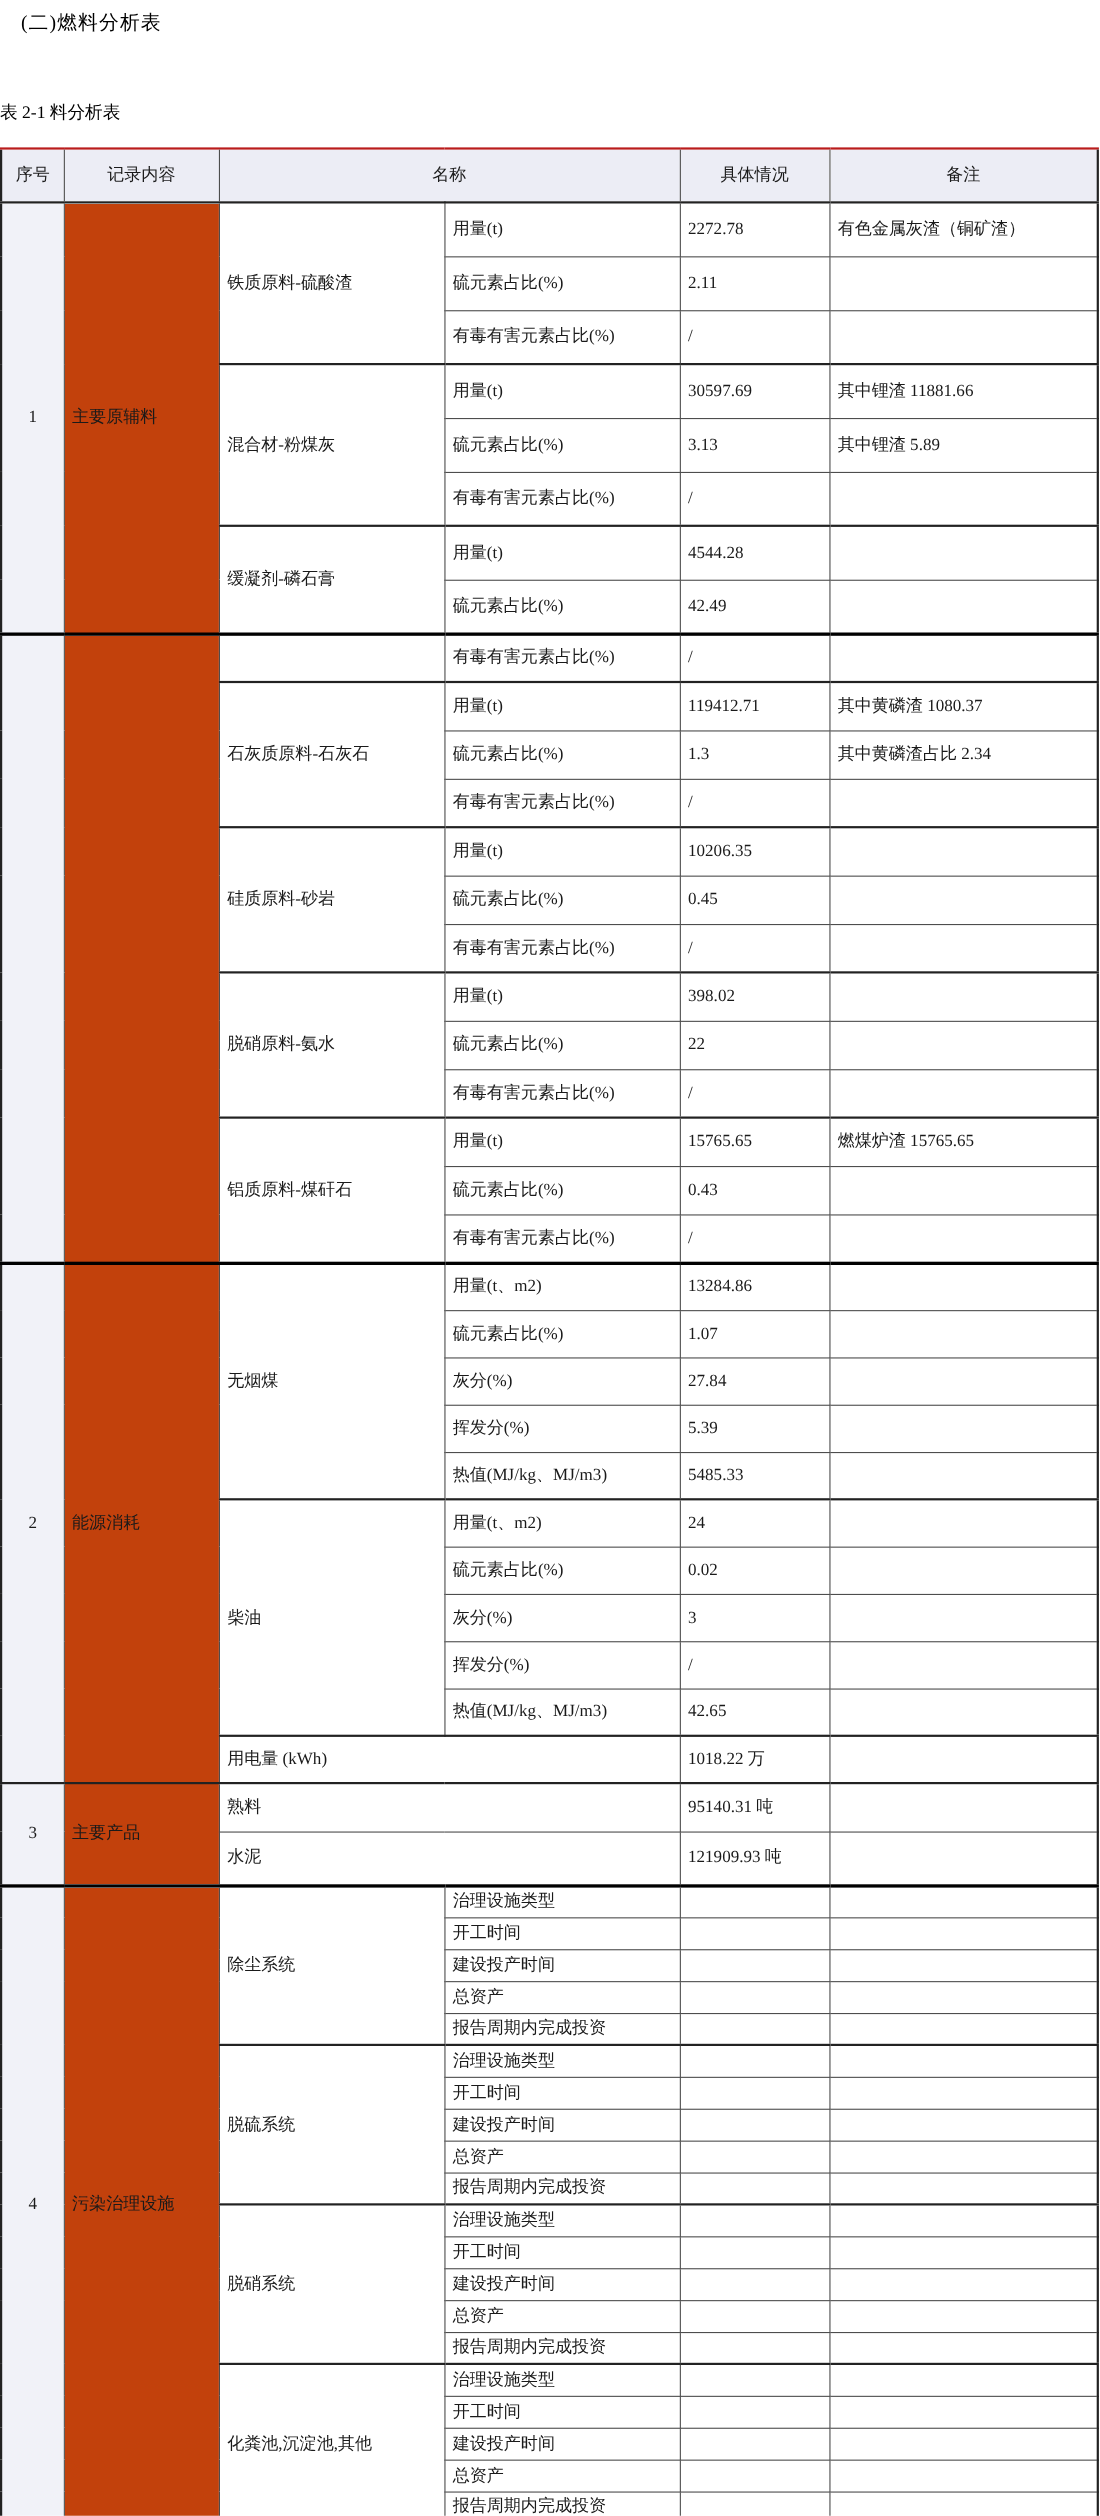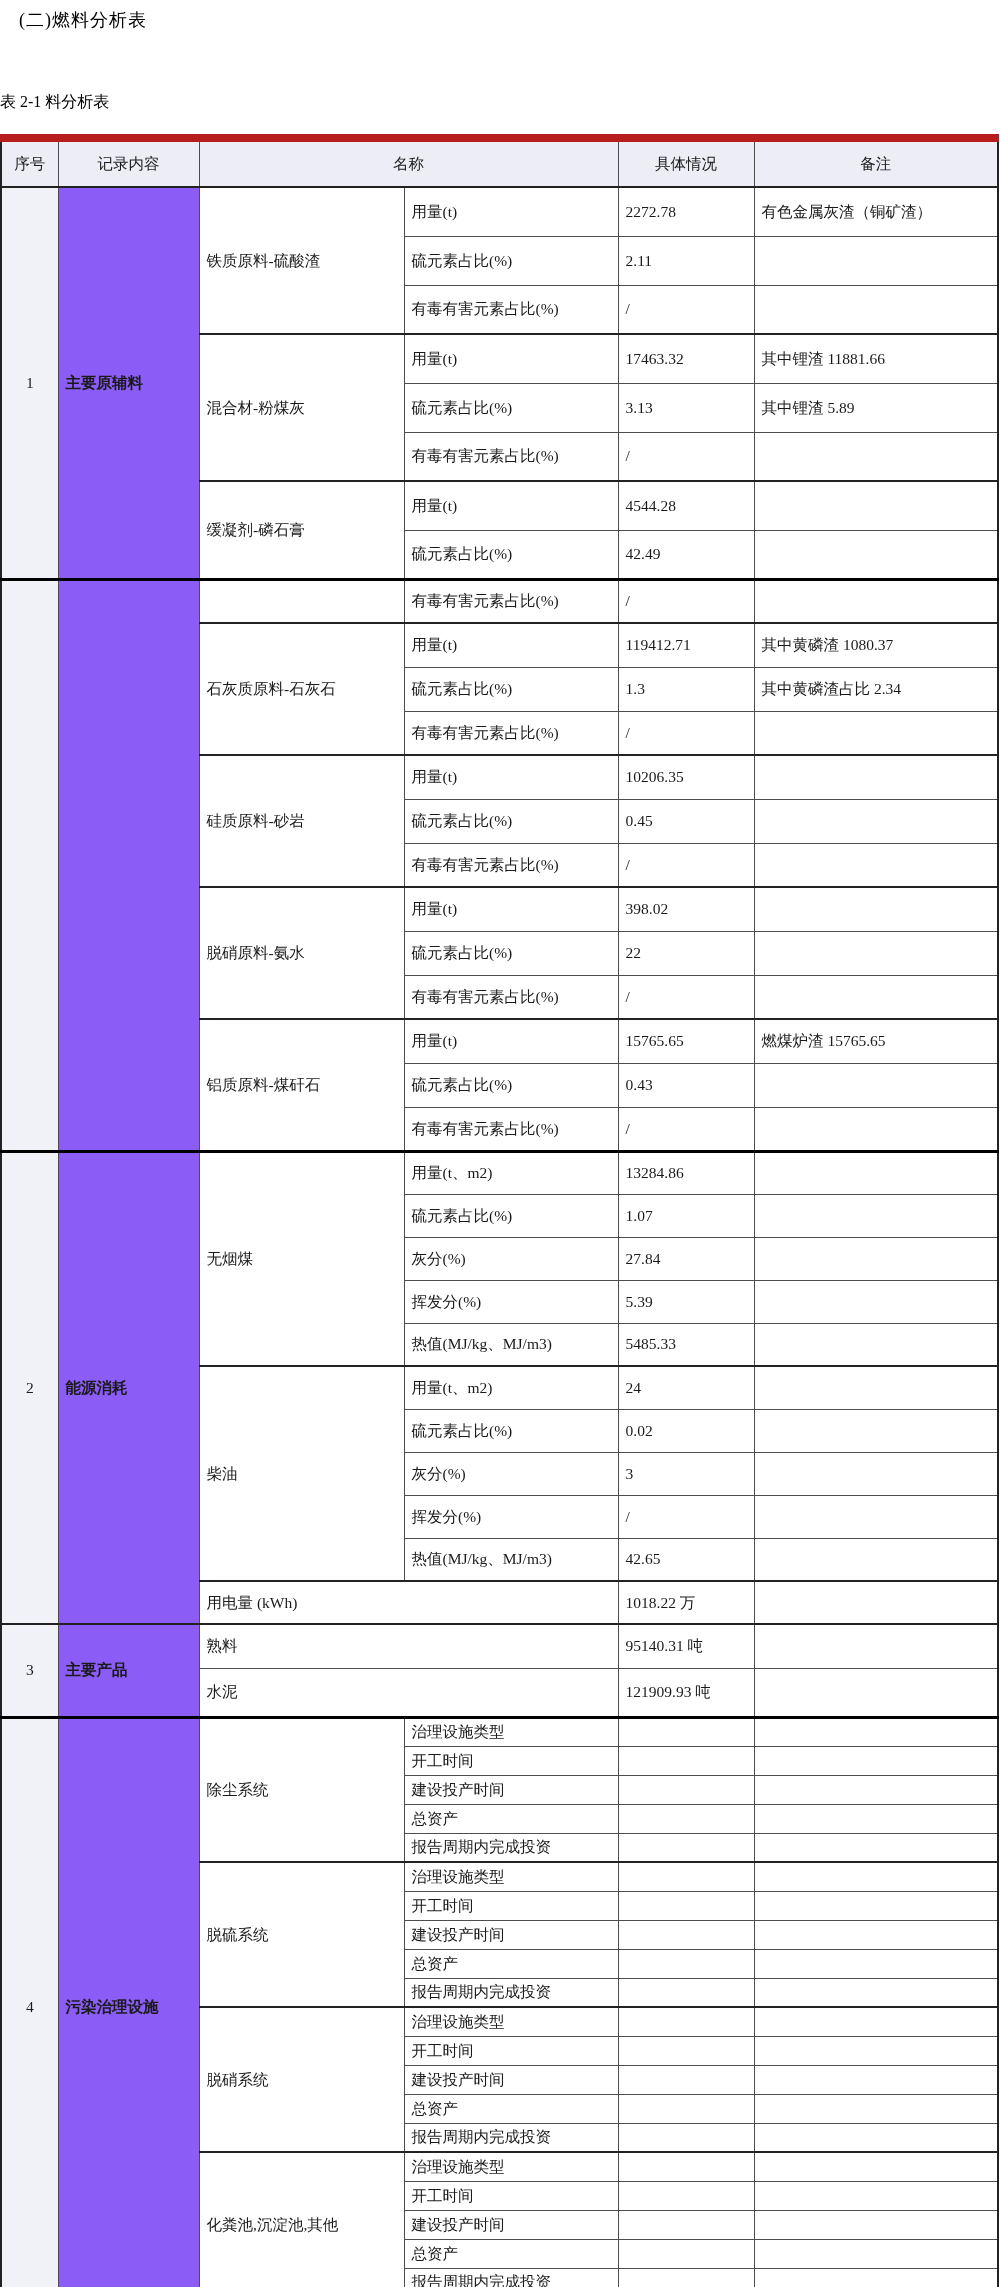--- a/index.html
+++ b/index.html
@@ -22,24 +22,24 @@
     border:2px solid #222;
   }
   td{
     border:1px solid #4d4d4d;
     font-size:15.5px;line-height:1.15;
     padding:0 7px;vertical-align:middle;
     overflow:hidden;white-space:nowrap;
   }
   tr.hd td{
     background:#ecedf5;text-align:center;padding:0 2px;
-    border-top:8px solid #b91c1c;border-bottom:2px solid #222;
+    border-top:2px solid #b91c1c;border-bottom:2px solid #222;
   }
   td.seq{background:#f1f2f8;text-align:center;padding:0 2px;}
-  td.rec{background:#8b5cf6;font-weight:bold;}
+  td.rec{background:#c2410c;}
   tr.g td{border-top:2px solid #222;}
   tr.m td{border-top:2px solid #222;}
   tr.t td{border-top:3px solid #000;}
   tr.h49{height:49px;}
   tr.h44{height:44px;}
   tr.h43{height:43px;}
   tr.h29{height:29px;}
 </style>
 </head>
 <body>
@@ -80,21 +80,21 @@
   <td></td>
 </tr>
 <tr class="h49">
   <td>有毒有害元素占比(%)</td>
   <td>/</td>
   <td></td>
 </tr>
 <tr class="h49 g">
   <td class="mat" rowspan="3">混合材-粉煤灰</td>
   <td>用量(t)</td>
-  <td>17463.32</td>
+  <td>30597.69</td>
   <td>其中锂渣 11881.66</td>
 </tr>
 <tr class="h49">
   <td>硫元素占比(%)</td>
   <td>3.13</td>
   <td>其中锂渣 5.89</td>
 </tr>
 <tr class="h49">
   <td>有毒有害元素占比(%)</td>
   <td>/</td>

